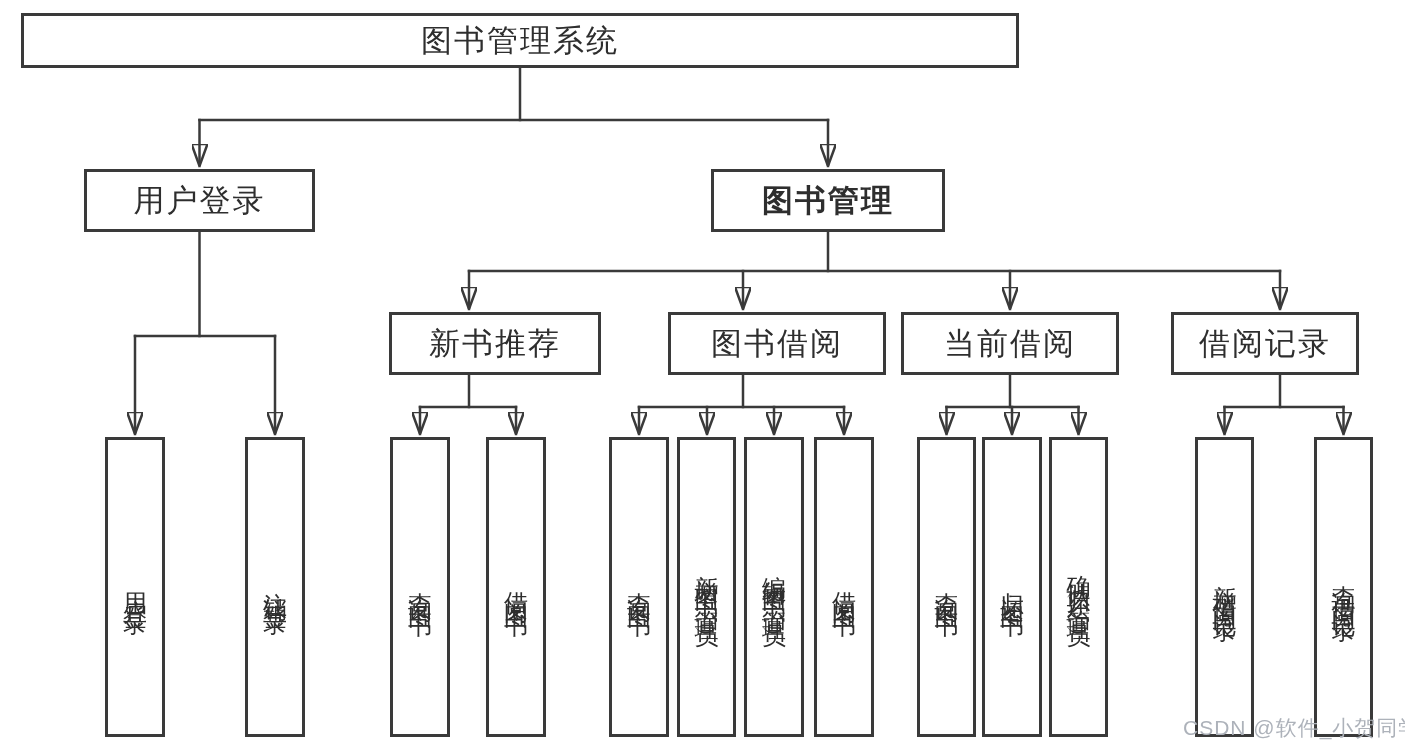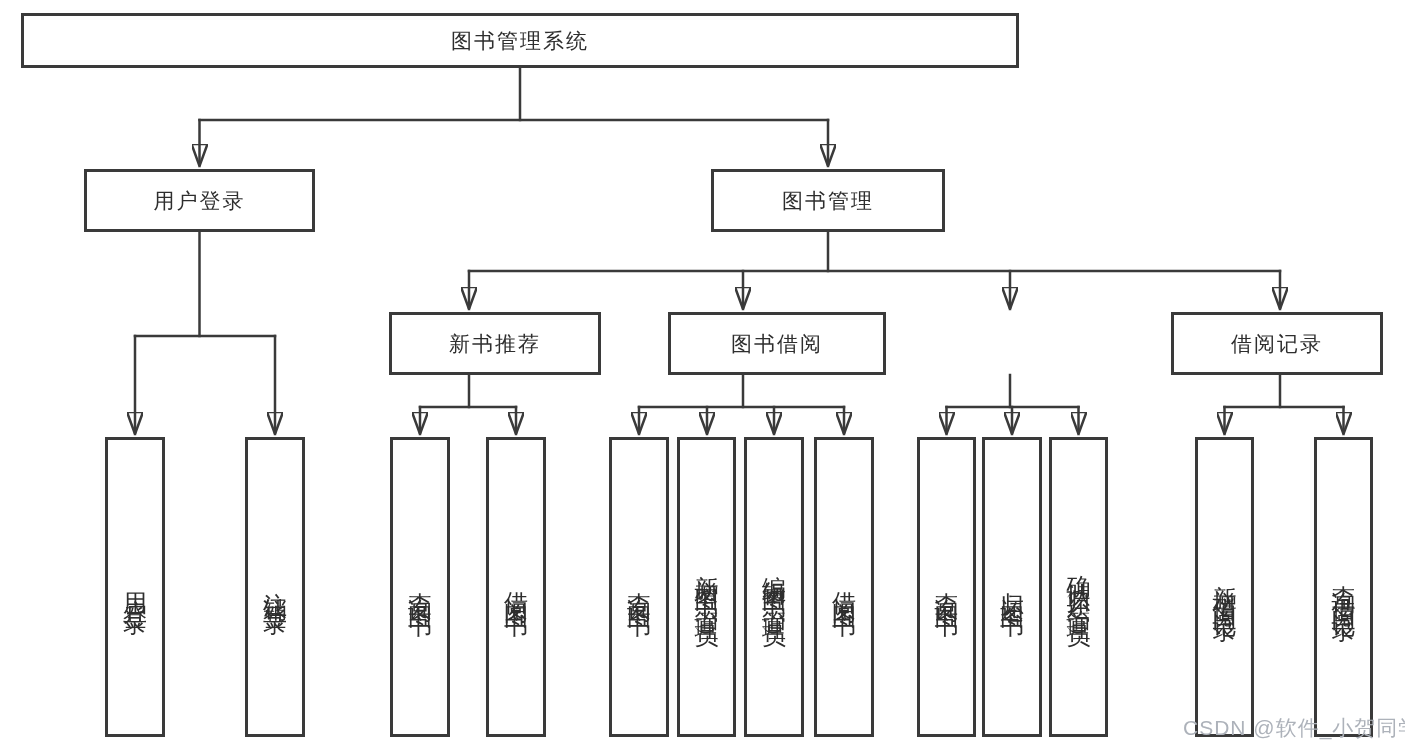--- a/index.html
+++ b/index.html
@@ -7,21 +7,21 @@
     position:relative;width:1405px;height:747px;background:#ffffff;overflow:hidden;
     font-family:"Liberation Sans",sans-serif;
   }
   .connectors{position:absolute;left:0;top:0;z-index:0;}
   .connectors path{stroke:#3a3a3a;stroke-width:2.5;fill:none;stroke-linecap:square;}
   .hbox{
     position:absolute;box-sizing:border-box;border:3px solid #3a3a3a;background:#ffffff;
     display:flex;align-items:center;justify-content:center;z-index:1;
   }
   .hbox span{
-    font-size:21px;color:#2e2e2e;letter-spacing:2px;line-height:1;white-space:nowrap;
+    font-size:31px;color:#2e2e2e;letter-spacing:2px;line-height:1;white-space:nowrap;
   }
   .vbox{
     position:absolute;box-sizing:border-box;border:3px solid #3a3a3a;background:#ffffff;
     display:flex;align-items:center;justify-content:center;z-index:1;
   }
   .vbox span{
     writing-mode:vertical-rl;text-orientation:mixed;
     font-size:24px;color:#2e2e2e;letter-spacing:7px;line-height:1;white-space:nowrap;
   }
   .watermark{
@@ -82,31 +82,34 @@
     <path d="M1343.5,407 V434" marker-end="url(#ah)"></path>
   </svg>
 
   <div class="hbox" style="left:21px;top:13px;width:998px;height:55px;">
     <span>图书管理系统</span>
   </div>
 
   <div class="hbox" style="left:84px;top:169px;width:231px;height:63px;">
     <span>用户登录</span>
   </div>
-  <div class="hbox" style="left:711px;top:169px;width:234px;height:63px;">
+  <div class="hbox" style="left:711px;top:169px;width:234px;height:63px;font-weight:bold;">
     <span>图书管理</span>
   </div>
 
   <div class="hbox" style="left:363px;top:312px;width:212px;height:63px;margin-left:26px;">
     <span>新书推荐</span>
   </div>
   <div class="hbox" style="left:634px;top:312px;width:218px;height:63px;margin-left:34px;">
     <span>图书借阅</span>
   </div>
-  <div class="hbox" style="left:1171px;top:312px;width:212px;height:63px;">
+  <div class="hbox" style="left:901px;top:312px;width:218px;height:63px;">
+    <span>当前借阅</span>
+  </div>
+  <div class="hbox" style="left:1171px;top:312px;width:188px;height:63px;">
     <span>借阅记录</span>
   </div>
 
   <div class="vbox" style="left:105px;top:437px;width:60px;height:300px;">
     <span>用户登录</span>
   </div>
   <div class="vbox" style="left:245px;top:437px;width:60px;height:300px;">
     <span>注销登录</span>
   </div>
 

